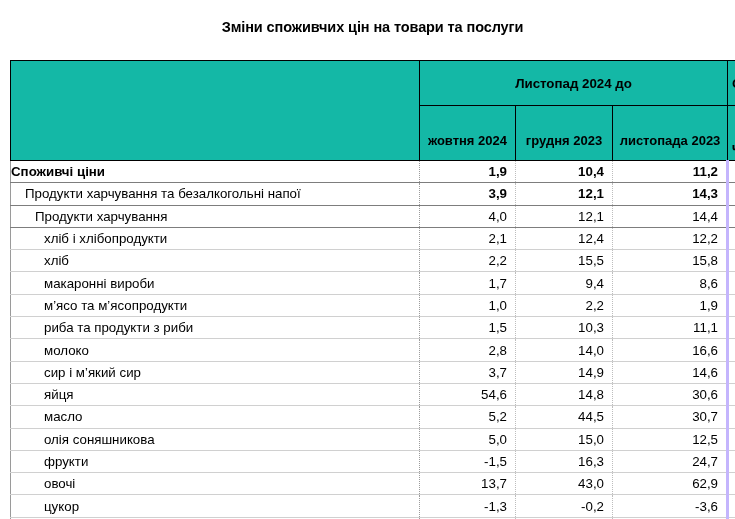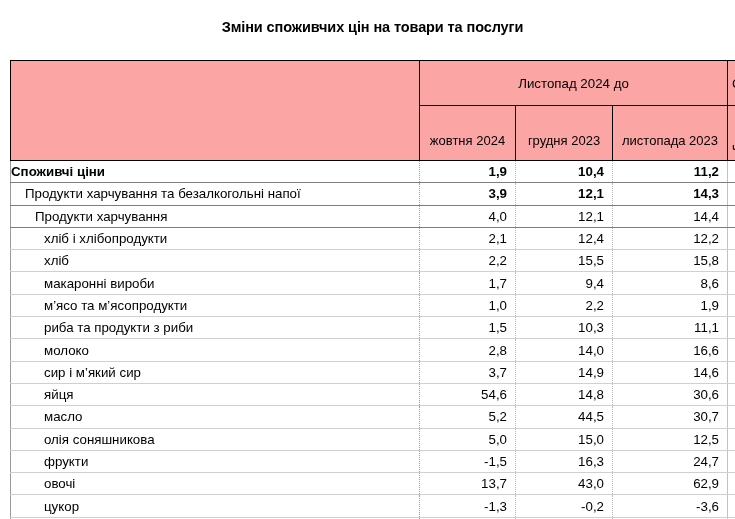--- a/index.html
+++ b/index.html
@@ -43,22 +43,22 @@
   
   col.c-label  { width: 409px; }
   col.c-num1   { width: 96px;  }
   col.c-num2   { width: 97px;  }
   col.c-num3   { width: 115px; }
   col.c-extra  { width: 63px;  }
 
   
   thead td, thead th {
     border: 1px solid #000000;
-    font-weight: normal;
-    background: #fca5a5;
+    font-weight: bold;
+    background: #14b8a6;
     padding: 0;
   }
   .hdr-blank-left {
     border-top: 1px solid #000;
     border-left: 1px solid #000;
     border-right: 1px solid #000;
     border-bottom: 1px solid #000;
   }
   .hdr-span {
     text-align: center;
@@ -102,21 +102,21 @@
     border-left: 1px solid #9a9a9a;
     border-right: 1px dotted #9a9a9a;
   }
   td.num {
     text-align: right;
     vertical-align: middle;
     padding-right: 8px;
     white-space: nowrap;
   }
   td.num.last {
-    border-right: 1px solid #c4b5fd;
+    border-right: 3px solid #c4b5fd;
   }
   td.extra {
     border-left: 1px solid #9a9a9a;
     border-right: none;
   }
 
   .lvl1 { padding-left: 0;  font-weight: bold; }
   .lvl2 { padding-left: 14px; font-weight: normal; }
   .lvl3 { padding-left: 24px; font-weight: normal; }
   .lvl4 { padding-left: 33px; font-weight: normal; }

